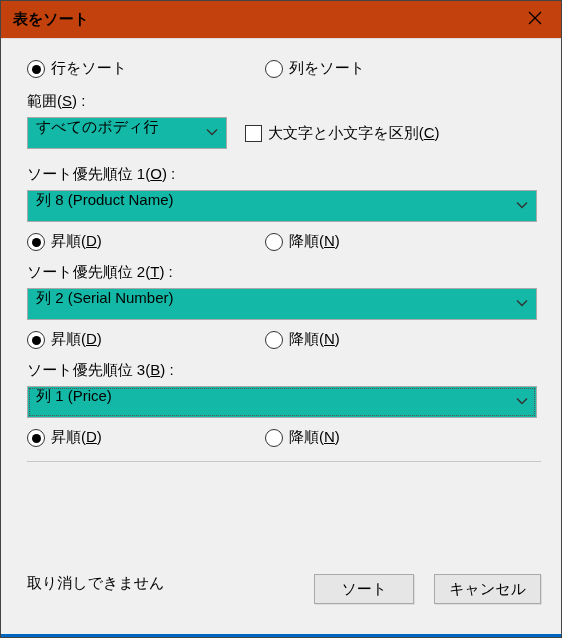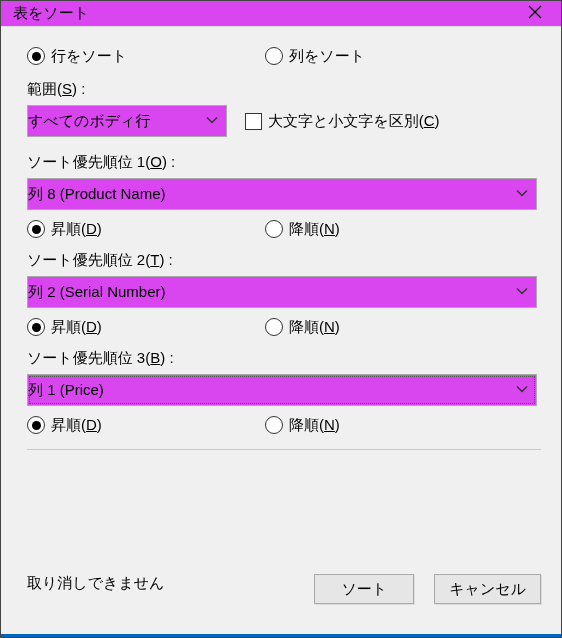--- a/index.html
+++ b/index.html
@@ -15,27 +15,28 @@
   }
   .window {
     width: 562px;
     height: 638px;
     border: 1px solid #444;
     background: #f0f0f0;
     display: flex;
     flex-direction: column;
   }
   .titlebar {
-    height: 26px;
-    background: #d946ef;
+    height: 38px;
+    background: #c2410c;
     border-bottom: 1px solid #ddd;
     display: flex;
     align-items: center;
     padding: 0 6px 0 12px;
     justify-content: space-between;
+    font-weight: bold;
   }
   .title-text {
     font-size: 15px;
     color: #000;
   }
   .close-btn {
     width: 40px;
     height: 32px;
     display: flex;
     align-items: center;
@@ -48,21 +49,21 @@
     padding: 20px 20px 10px 26px;
   }
   .row {
     display: flex;
     align-items: center;
     margin-bottom: 14px;
   }
   .radio-row .radio-opt:first-child { flex: 0 0 238px; }
   .radio-opt {
     display: flex;
-    align-items: flex-start;
+    align-items: flex-end;
     gap: 6px;
     cursor: pointer;
   }
   .radio-circle {
     width: 18px;
     height: 18px;
     border-radius: 50%;
     border: 1.5px solid #333;
     display: flex;
     align-items: center;
@@ -77,24 +78,23 @@
     background: #000;
   }
   .label {
     color: #000;
     margin-bottom: 6px;
   }
   .u { text-decoration: underline; }
   .select {
     height: 32px;
     border: 1px solid #a9a9a9;
-    background: #d946ef;
-    display: flex;
-    align-items: center;
-    padding: 0 0;
+    background: #14b8a6;
+    display: flex;
+    padding: 0 8px;
     position: relative;
     cursor: pointer;
   }
   .select.focused { outline: 1px dotted #555; outline-offset: -3px; }
   .select .chev {
     position: absolute;
     right: 8px;
     top: 50%;
     transform: translateY(-50%);
   }

